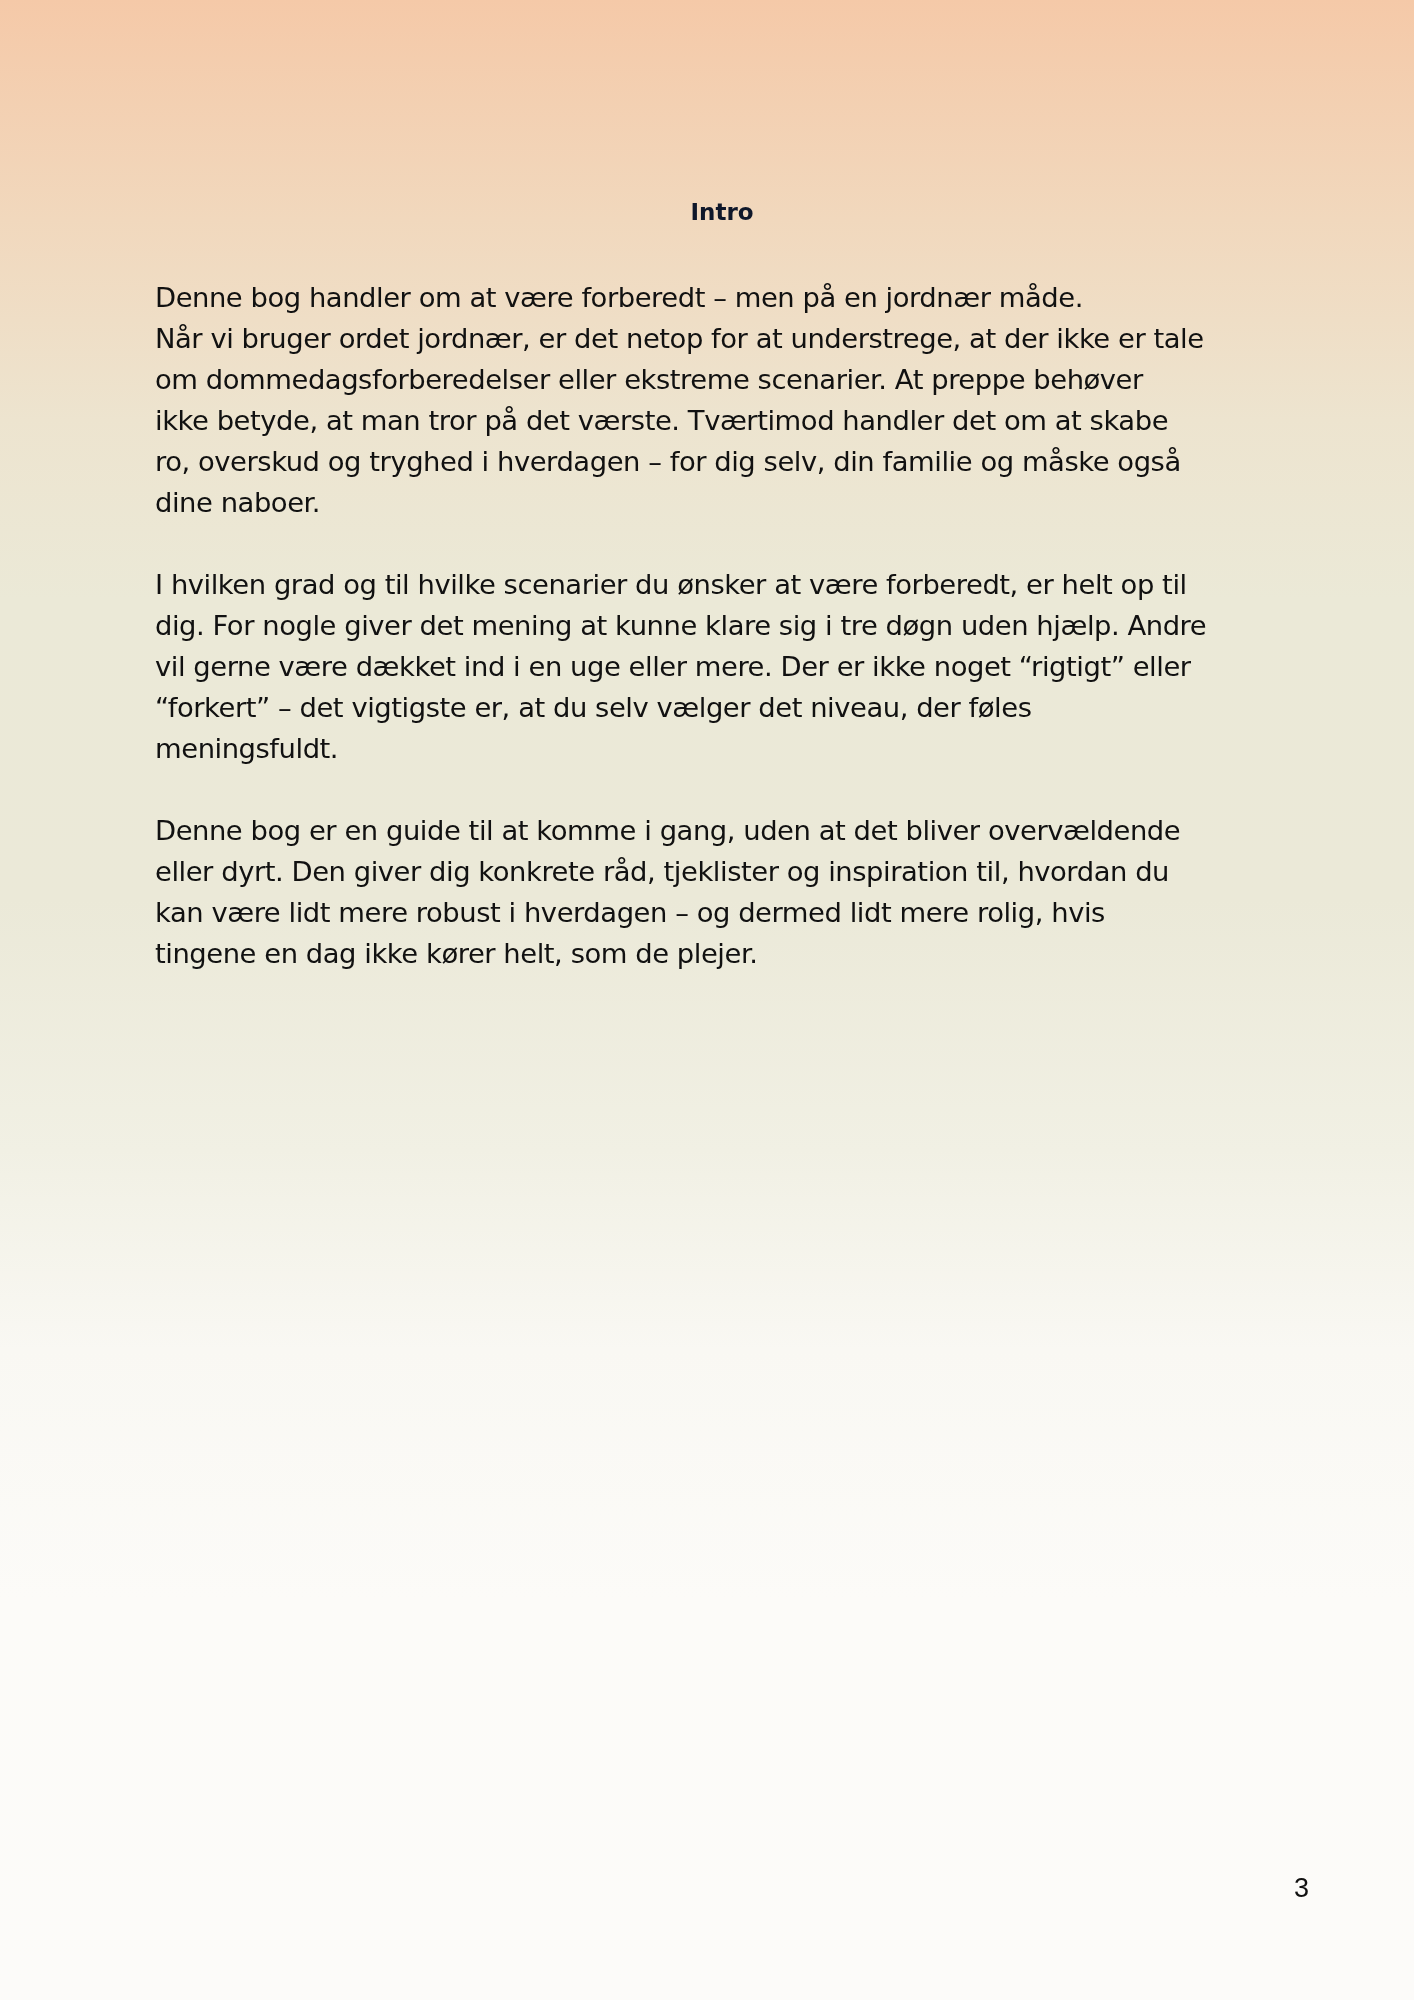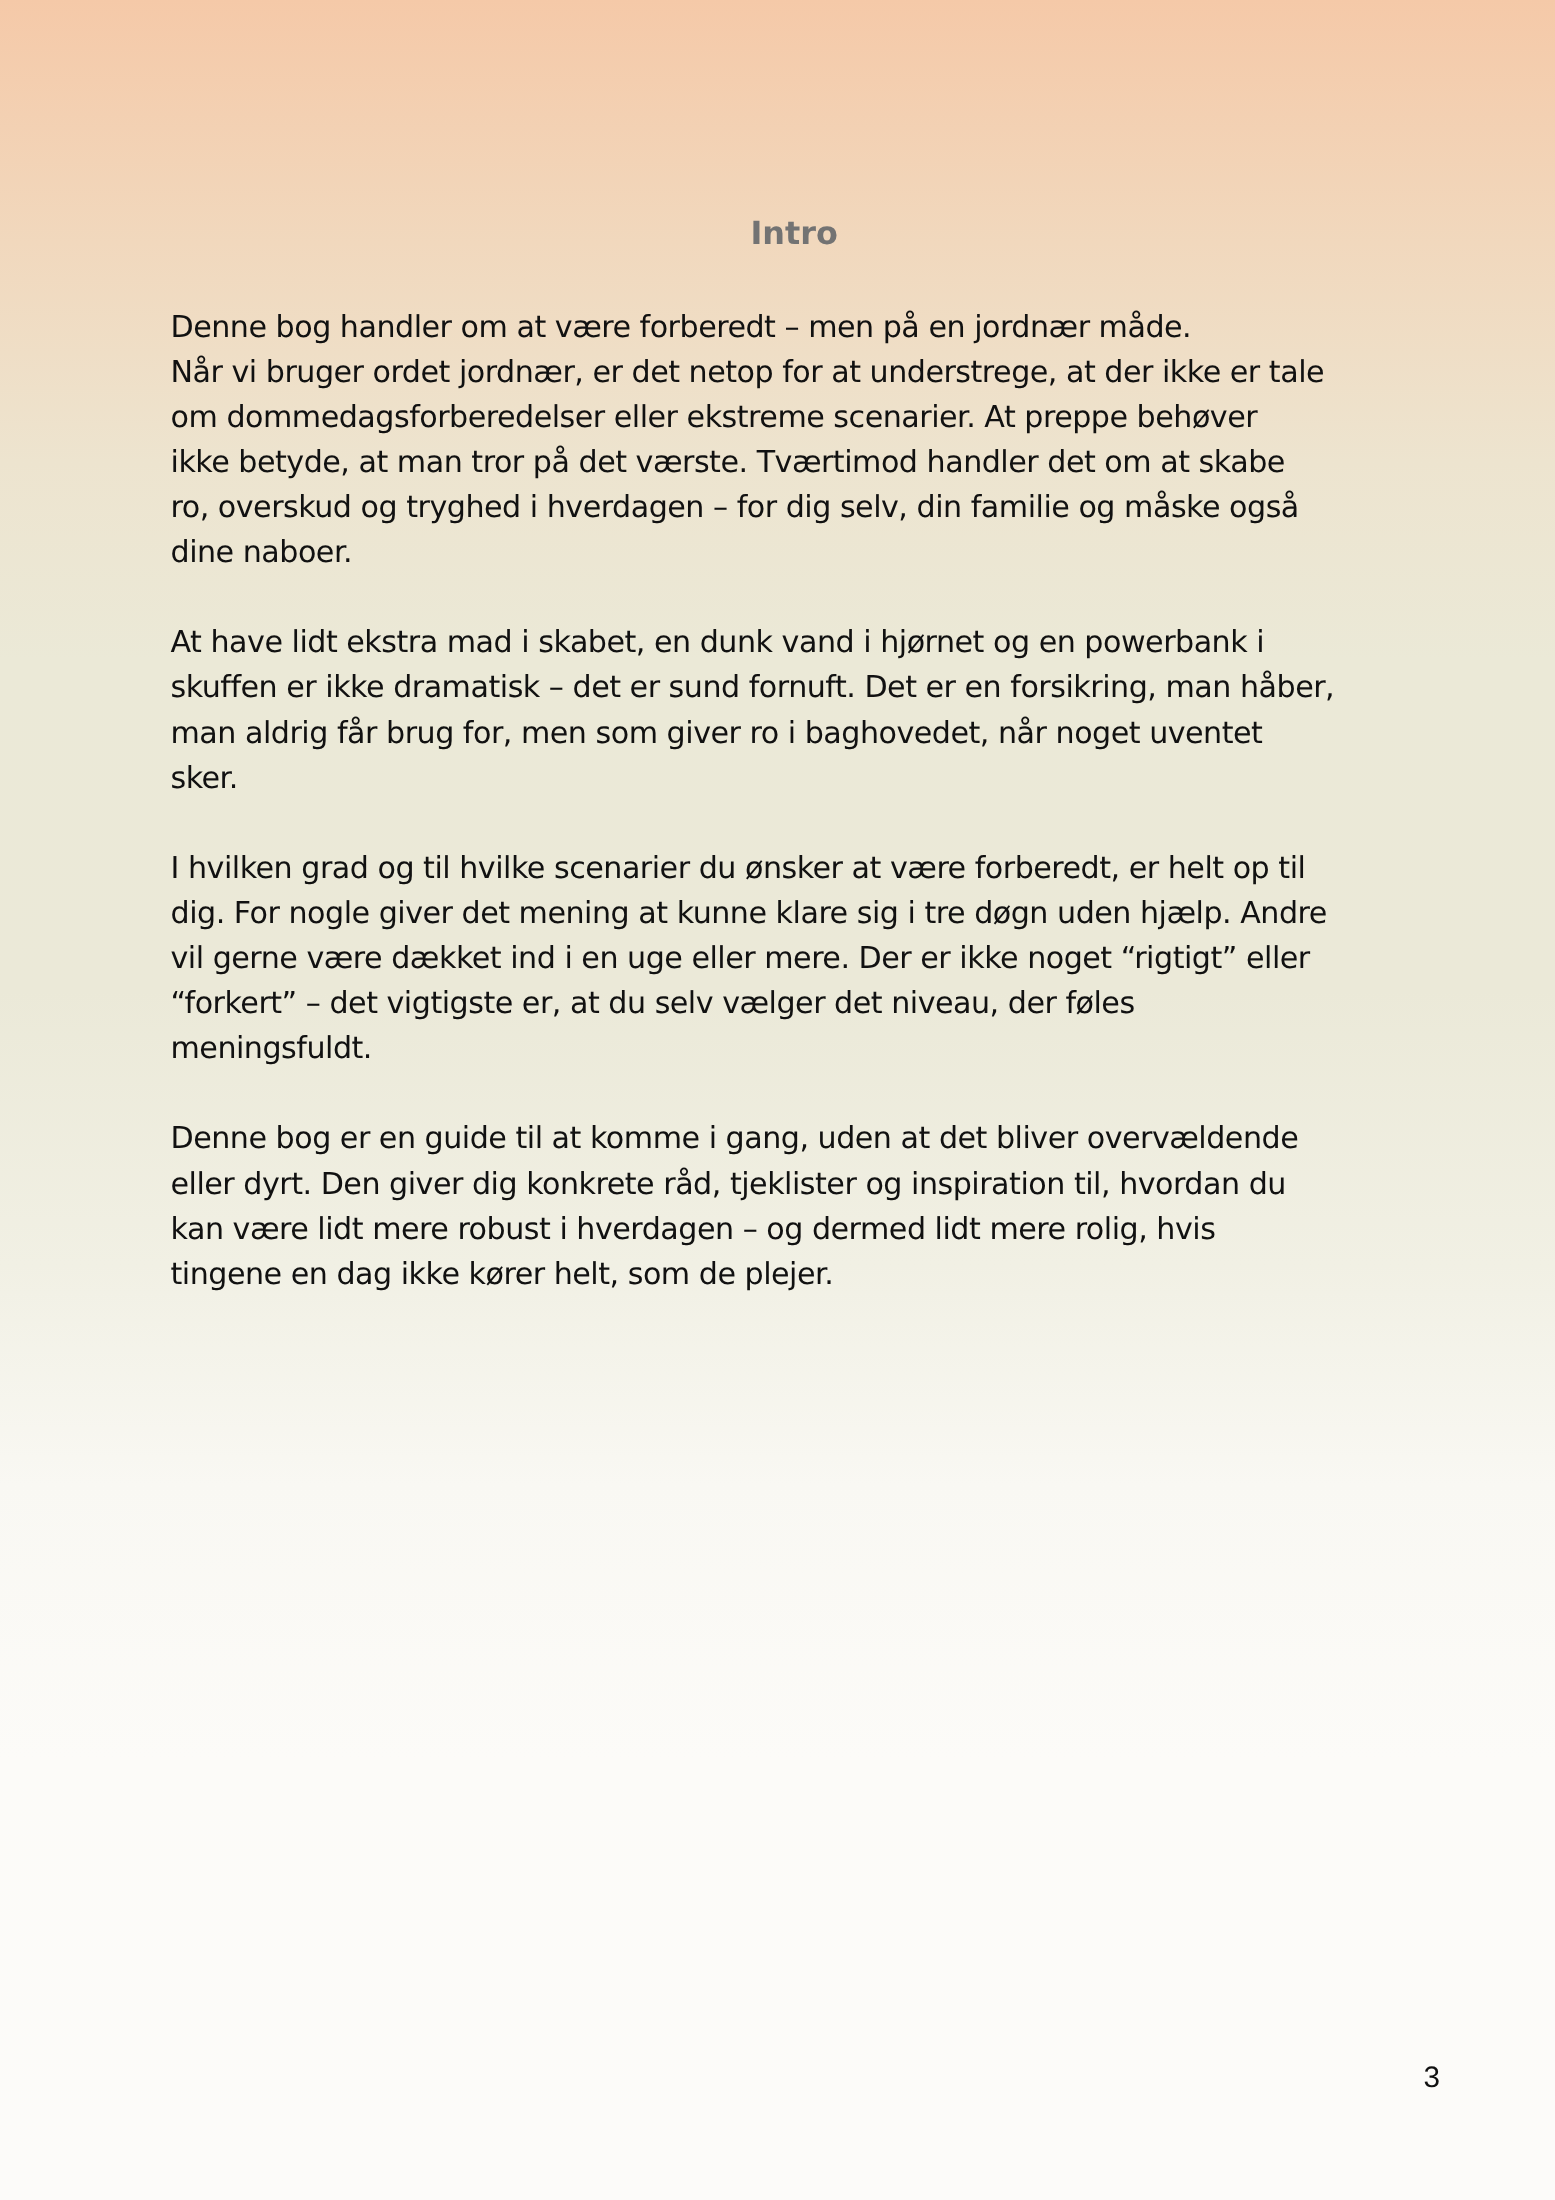--- a/index.html
+++ b/index.html
@@ -29,25 +29,25 @@
       left: 141px;
       top: 0;
       width: 1180px;
     }
     .title {
       position: absolute;
       left: 0;
       width: 1162px;
       top: 192px;
       text-align: center;
-      font-size: 29px;
+      font-size: 23px;
       font-weight: bold;
       line-height: 40px;
       margin: 0;
-      color: #737373;
+      color: #0f172a;
     }
     .body-text {
       position: absolute;
       left: 0;
       top: 277px;
       width: 1180px;
     }
     .para {
       margin: 0 0 41px 14px;
       font-size: 27.4px;
@@ -71,24 +71,20 @@
 
 <div class="page">
   <h1 class="title">Intro</h1>
   <div class="body-text">
     <p class="para">Denne bog handler om at være forberedt – men på en jordnær måde.
 Når vi bruger ordet jordnær, er det netop for at understrege, at der ikke er tale
 om dommedagsforberedelser eller ekstreme scenarier. At preppe behøver
 ikke betyde, at man tror på det værste. Tværtimod handler det om at skabe
 ro, overskud og tryghed i hverdagen – for dig selv, din familie og måske også
 dine naboer.</p>
-    <p class="para">At have lidt ekstra mad i skabet, en dunk vand i hjørnet og en powerbank i
-skuffen er ikke dramatisk – det er sund fornuft. Det er en forsikring, man håber,
-man aldrig får brug for, men som giver ro i baghovedet, når noget uventet
-sker.</p>
     <p class="para">I hvilken grad og til hvilke scenarier du ønsker at være forberedt, er helt op til
 dig. For nogle giver det mening at kunne klare sig i tre døgn uden hjælp. Andre
 vil gerne være dækket ind i en uge eller mere. Der er ikke noget “rigtigt” eller
 “forkert” – det vigtigste er, at du selv vælger det niveau, der føles
 meningsfuldt.</p>
     <p class="para">Denne bog er en guide til at komme i gang, uden at det bliver overvældende
 eller dyrt. Den giver dig konkrete råd, tjeklister og inspiration til, hvordan du
 kan være lidt mere robust i hverdagen – og dermed lidt mere rolig, hvis
 tingene en dag ikke kører helt, som de plejer.</p>
   </div>

